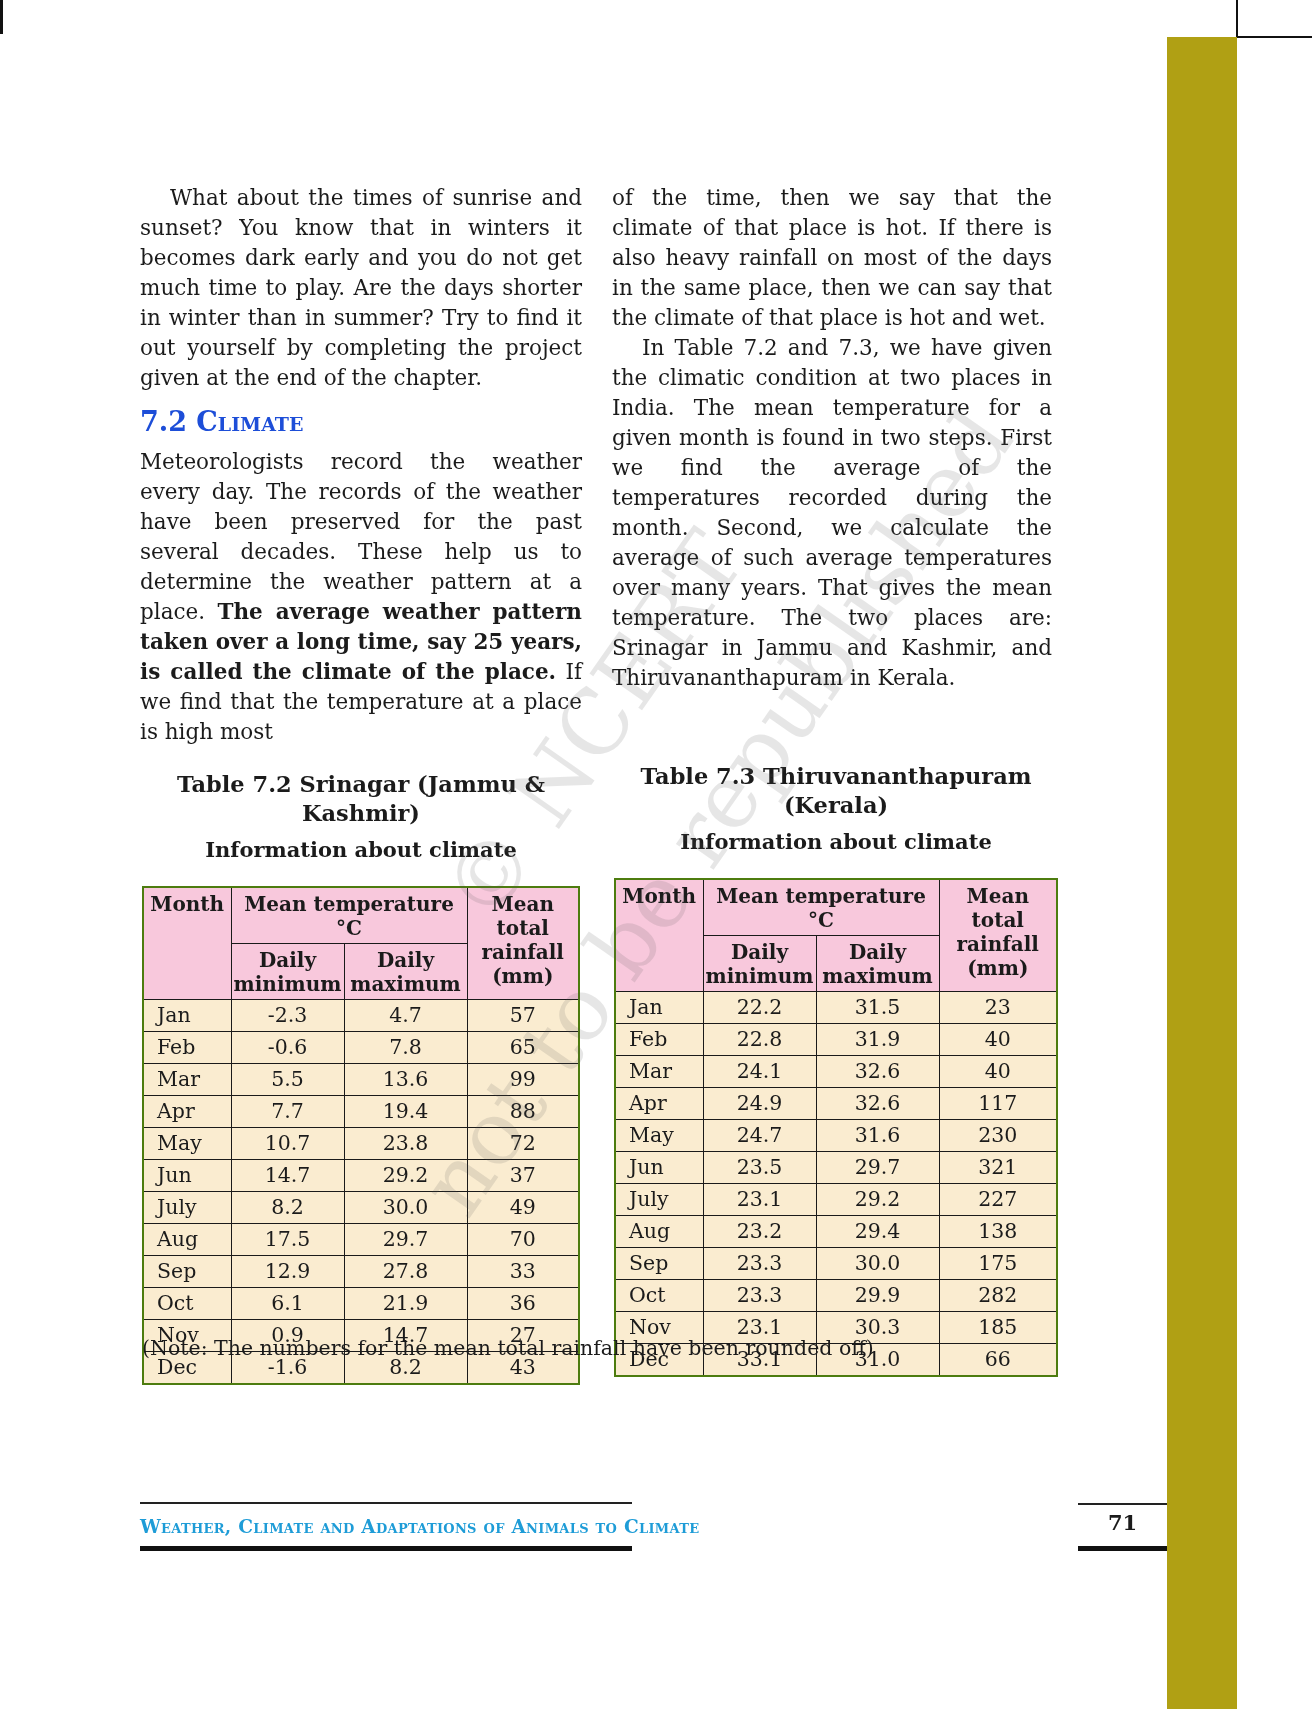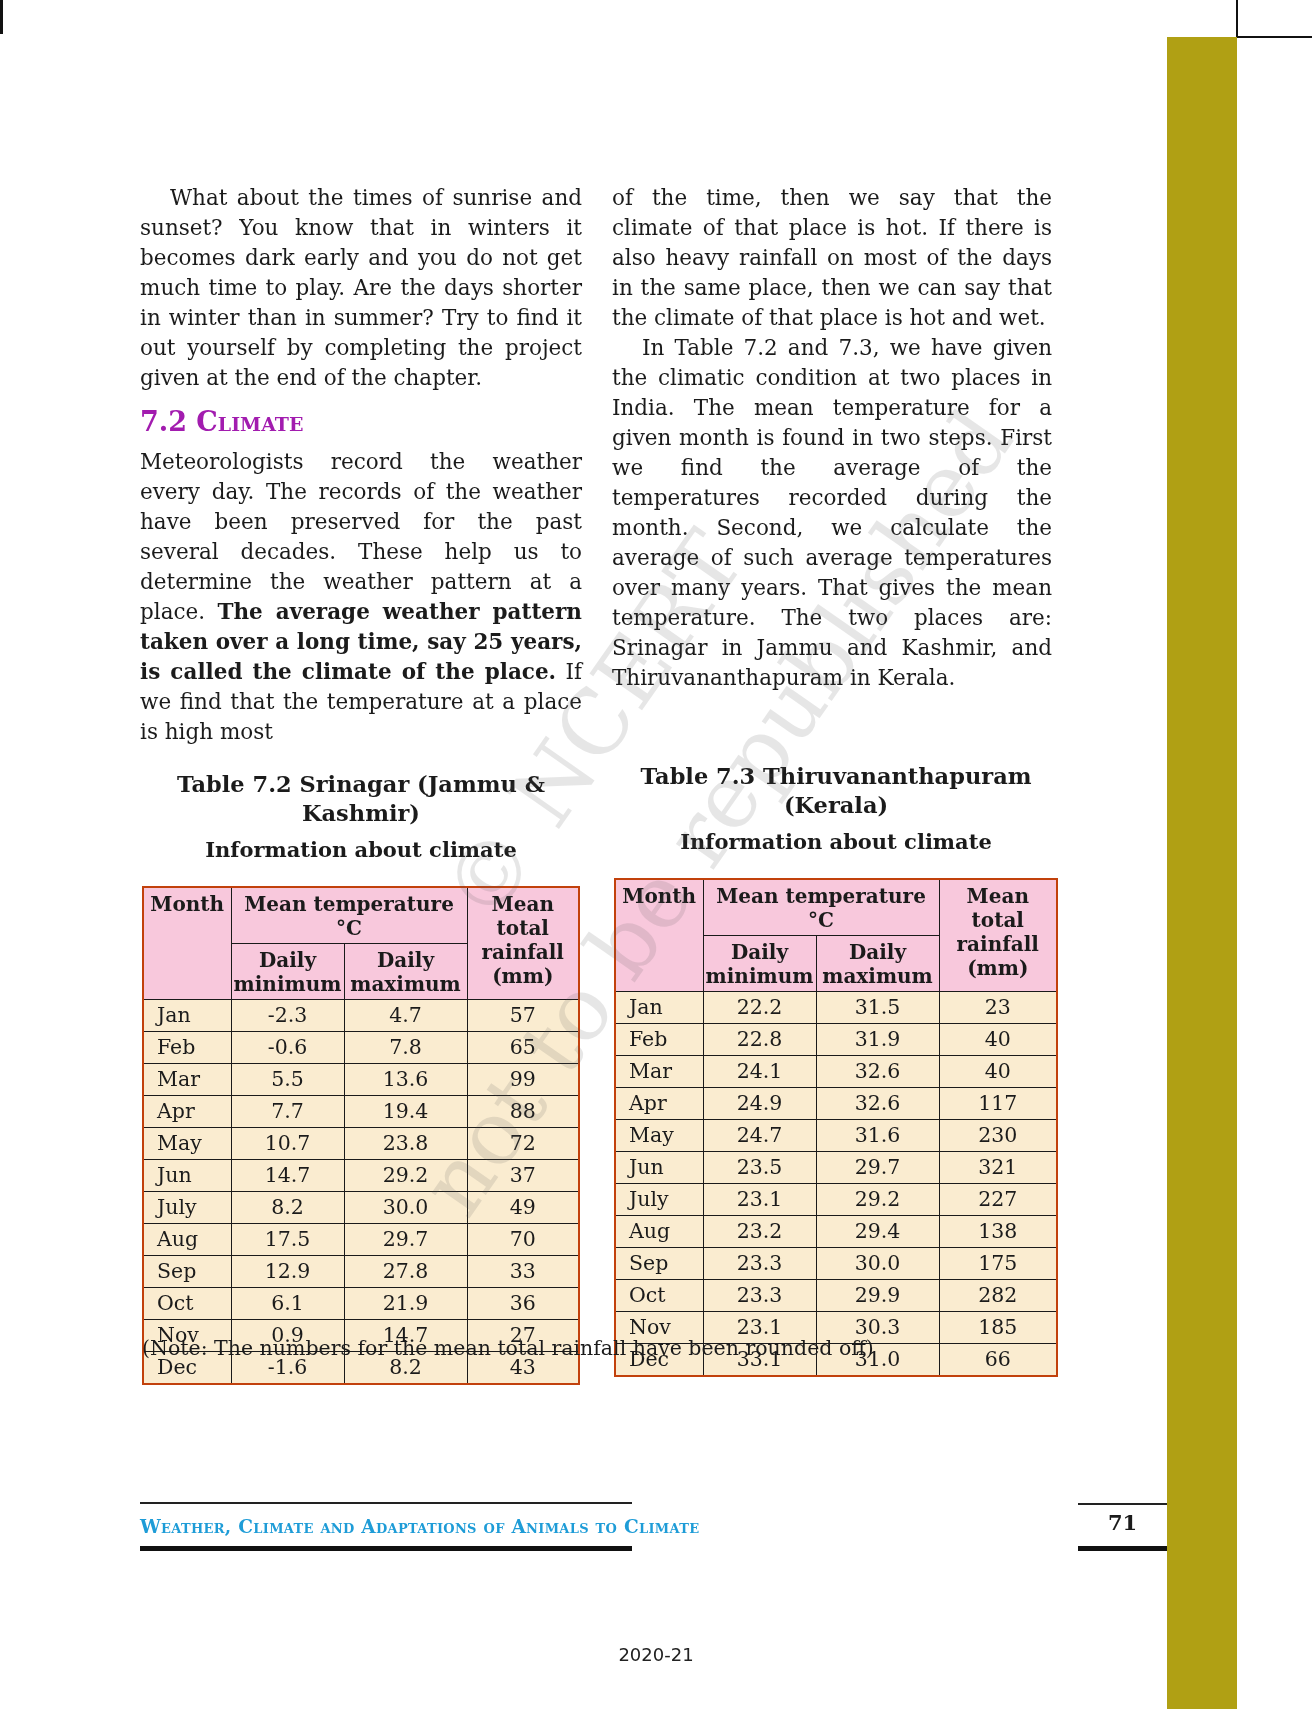--- a/index.html
+++ b/index.html
@@ -24,36 +24,36 @@
   .col-left  { left: 140px; top: 183px; width: 442px; }
   .col-right { left: 612px; top: 183px; width: 440px; }
   .col p { margin: 0; }
   .indent { text-indent: 30px; }
   .section-heading {
     margin: 13px 0 9px 0;
     font-size: 27px;
     line-height: 32px;
     font-weight: bold;
     font-variant: small-caps;
-    color: #a21caf;
+    color: #1d4ed8;
     text-align: left;
   }
 
   
   .table-block { position: absolute; }
   .tb-left  { left: 142px; top: 754px; width: 438px; }
   .tb-right { left: 614px; top: 746px; width: 444px; }
   .table-caption {
     font-weight: bold; font-size: 22.5px; line-height: 29px;
     text-align: center; white-space: pre-line; margin-top: 16px;
   }
   .table-subtitle { font-weight: bold; font-size: 21px; text-align: center; margin: 9px 0 24px 0; }
   table.climate {
     border-collapse: collapse; width: 100%; table-layout: fixed;
-    border: 2px solid #c2410c;
+    border: 2px solid #4d7c0f;
     padding-left: 24px;
   }
   table.climate th, table.climate td { border: 1px solid #1a1a1a; }
   table.climate th {
     background: #f8c8dc;
     font-size: 20px; line-height: 24px;
     white-space: pre-line;
     padding: 4px 2px 3px 2px;
     vertical-align: top;
     font-weight: bold;
@@ -345,15 +345,14 @@
   <div class="note">(Note: The numbers for the mean total rainfall have been rounded off)</div>
 
   <div class="rule-thin-left"></div>
   <div class="footer-title">Weather, Climate and Adaptations of Animals to Climate</div>
   <div class="rule-thick-left"></div>
 
   <div class="rule-thin-right"></div>
   <div class="page-number">71</div>
   <div class="rule-thick-right"></div>
 
-  <div class="edition-year">2020-21</div>
 
 </div>
 
 </body></html>

